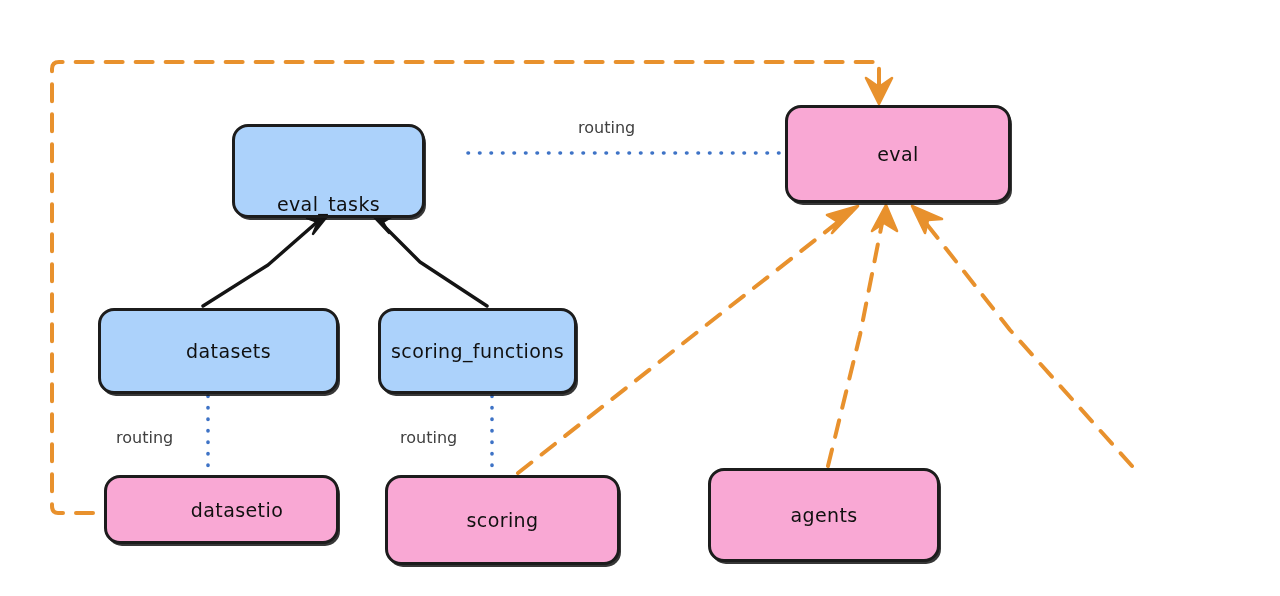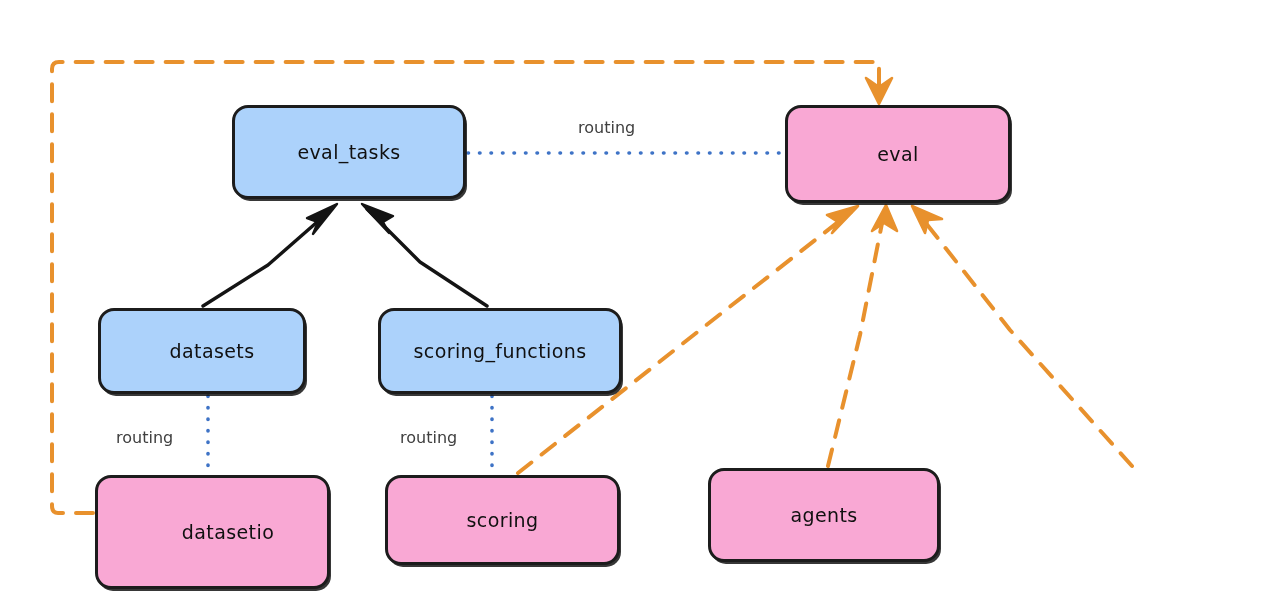--- a/index.html
+++ b/index.html
@@ -97,37 +97,37 @@
       <path d="M 828 466 L 860 335 L 884 213" fill="none" stroke="#E8912D" stroke-width="4" stroke-linecap="round" stroke-linejoin="round" stroke-dasharray="17 13"></path>
       <path d="M 886 205 L 872 231 L 884 223 L 897 231 Z" fill="#E8912D" stroke="#E8912D" stroke-width="2.6" stroke-linejoin="round"></path>
     </g>
 
     <g>
       <path d="M 1132 466 L 1010 330 L 918 213" fill="none" stroke="#E8912D" stroke-width="4" stroke-linecap="round" stroke-linejoin="round" stroke-dasharray="17 13"></path>
       <path d="M 912 206 L 925 233 L 928 220 L 942 219 Z" fill="#E8912D" stroke="#E8912D" stroke-width="2.6" stroke-linejoin="round"></path>
     </g>
   </svg>
 
-  <div class="node blue" style="left:232px; top:105px; width:234px; height:94px;">
+  <div class="node blue" style="left:232px; top:124px; width:193px; height:94px;align-items:flex-end;">
     <span class="node-label">eval_tasks</span>
   </div>
 
   <div class="node green" style="left:785px; top:105px; width:226px; height:98px;">
     <span class="node-label">eval</span>
   </div>
 
-  <div class="node blue" style="left:98px; top:308px; width:208px; height:86px;padding-left:20px;">
+  <div class="node blue" style="left:98px; top:308px; width:241px; height:86px;padding-left:20px;">
     <span class="node-label">datasets</span>
   </div>
 
-  <div class="node blue" style="left:378px; top:308px; width:244px; height:86px;">
+  <div class="node blue" style="left:378px; top:308px; width:199px; height:86px;">
     <span class="node-label">scoring_functions</span>
   </div>
 
-  <div class="node green" style="left:95px; top:475px; width:235px; height:114px;padding-left:31px;">
+  <div class="node green" style="left:104px; top:475px; width:235px; height:69px;padding-left:31px;">
     <span class="node-label">datasetio</span>
   </div>
 
   <div class="node green" style="left:385px; top:475px; width:235px; height:90px;">
     <span class="node-label">scoring</span>
   </div>
 
   <div class="node green" style="left:708px; top:468px; width:232px; height:94px;">
     <span class="node-label">agents</span>
   </div>

